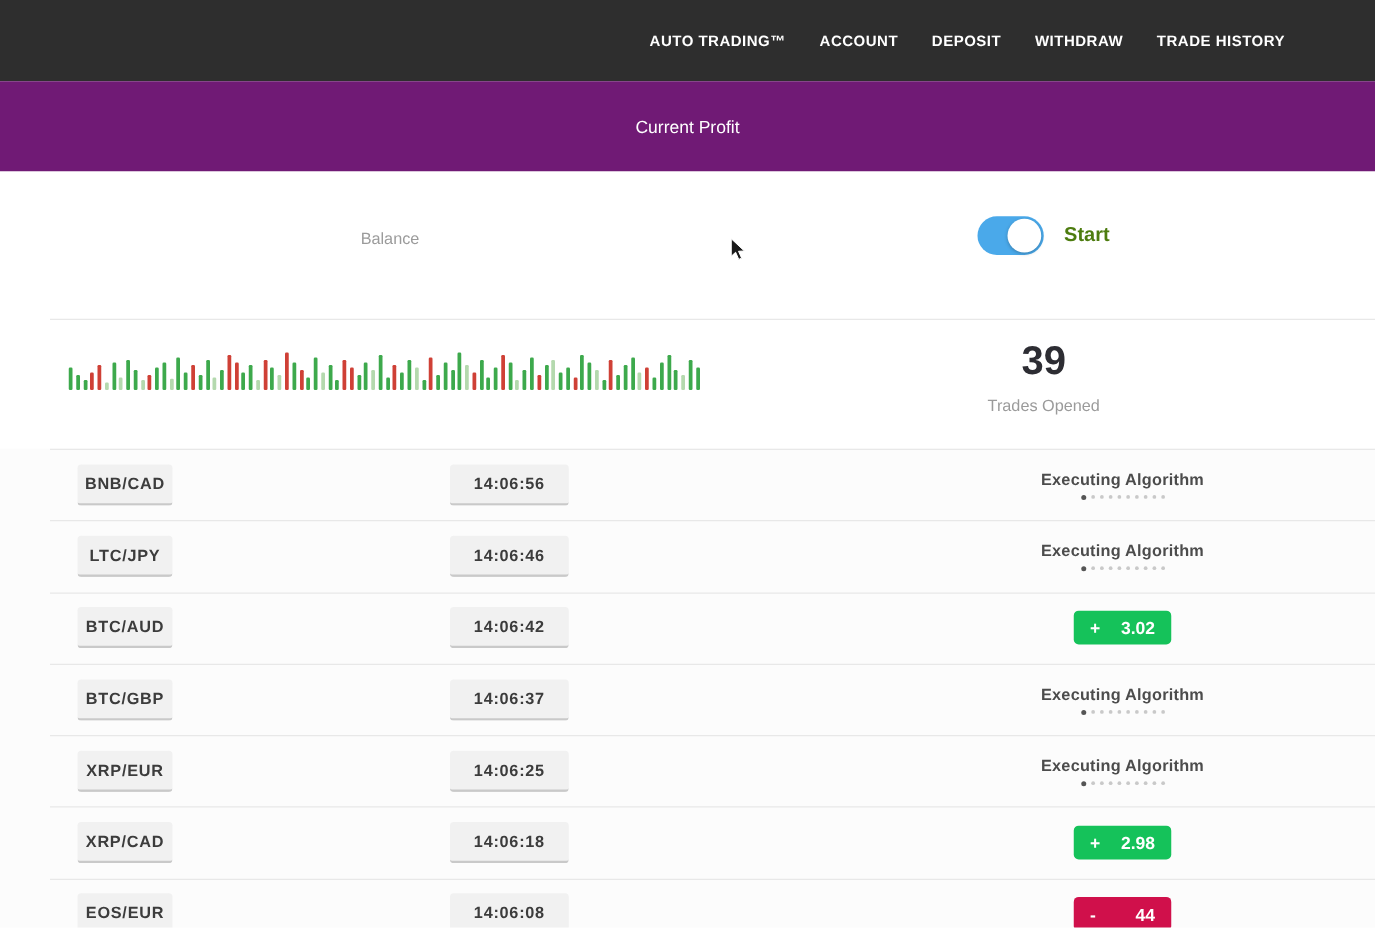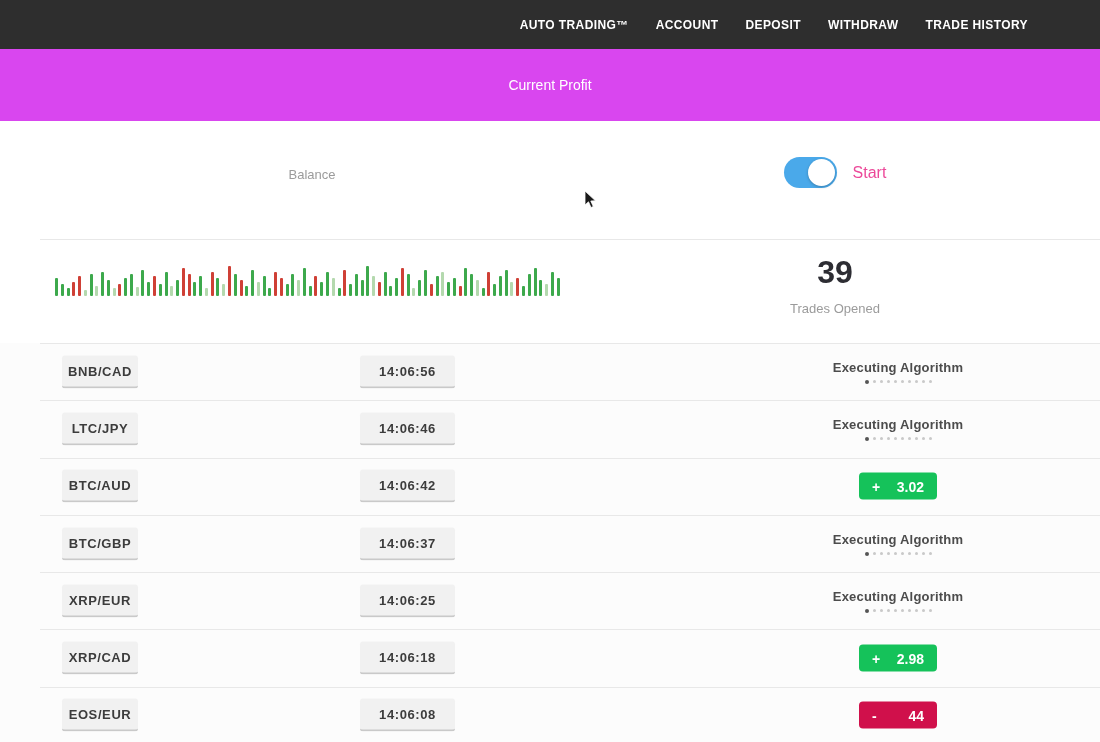--- a/index.html
+++ b/index.html
@@ -1,26 +1,26 @@
 <!DOCTYPE html>
 <html><head>
 <meta charset="utf-8">
 <style>
   * { margin:0; padding:0; box-sizing:border-box; }
   html,body { width:1100px; height:742px; overflow:hidden; background:#fff;
     font-family:"Liberation Sans", sans-serif; }
 
   
-  .navbar { height:49px; background:#2e2e2e; display:flex; align-items:center;
+  .navbar { height:65px; background:#2e2e2e; display:flex; align-items:center;
     justify-content:flex-end; padding-right:72px; gap:27px; }
   .nav-item { color:#fff; font-size:12px; font-weight:700; letter-spacing:.4px;
     text-decoration:none; cursor:pointer; white-space:nowrap; }
 
   
-  .banner { height:72px; background:#d946ef; color:#fff; text-align:center;
+  .banner { height:72px; background:#701a75; color:#fff; text-align:center;
     display:flex; flex-direction:column; justify-content:center; gap:2px; }
   .banner-label { font-size:14px; font-weight:400; }
   .banner-value { font-size:31px; font-weight:700; letter-spacing:.5px; }
 
   
   .stats-row { position:relative; }
   .stats-top { height:118px; }
   .stats-bottom { height:103px; }
   .hr { border-top:1px solid #e8e8e8; margin-left:40px; }
 
@@ -31,21 +31,21 @@
   .sub-label { font-size:13px; color:#9b9b9b; margin-top:14px; }
 
   .stats-top .stat-left { top:32px; }
   .stats-top .stat-right { top:36px; }
 
   .toggle-row { display:flex; align-items:center; justify-content:center; gap:16px; }
   .toggle { width:53px; height:31px; background:#4aa9ea; border-radius:16px;
     position:relative; cursor:pointer; }
   .toggle .knob { position:absolute; top:2px; right:2px; width:27px; height:27px;
     background:#fff; border-radius:50%; box-shadow:0 1px 3px rgba(0,0,0,.25); }
-  .toggle-label { font-size:16px; font-weight:400; color:#ec4899; }
+  .toggle-label { font-size:16px; font-weight:700; color:#4d7c0f; }
   .stats-top .stat-right .sub-label { margin-top:18px; }
 
   .stats-bottom .stat-left { top:18px; left:40px; width:535px; }
   .stats-bottom .stat-right { top:14px; }
   .chart { height:38px; display:flex; align-items:flex-end; justify-content:space-between;
     width:505px; margin:0 auto; }
   .bar { width:3px; border-radius:1px; }
   .bar.g { background:#3da94c; } .bar.r { background:#cf4036; }
   .bar.f { background:#b4d9ae; }
   .stats-bottom .sub-label { margin-top:10px; }

